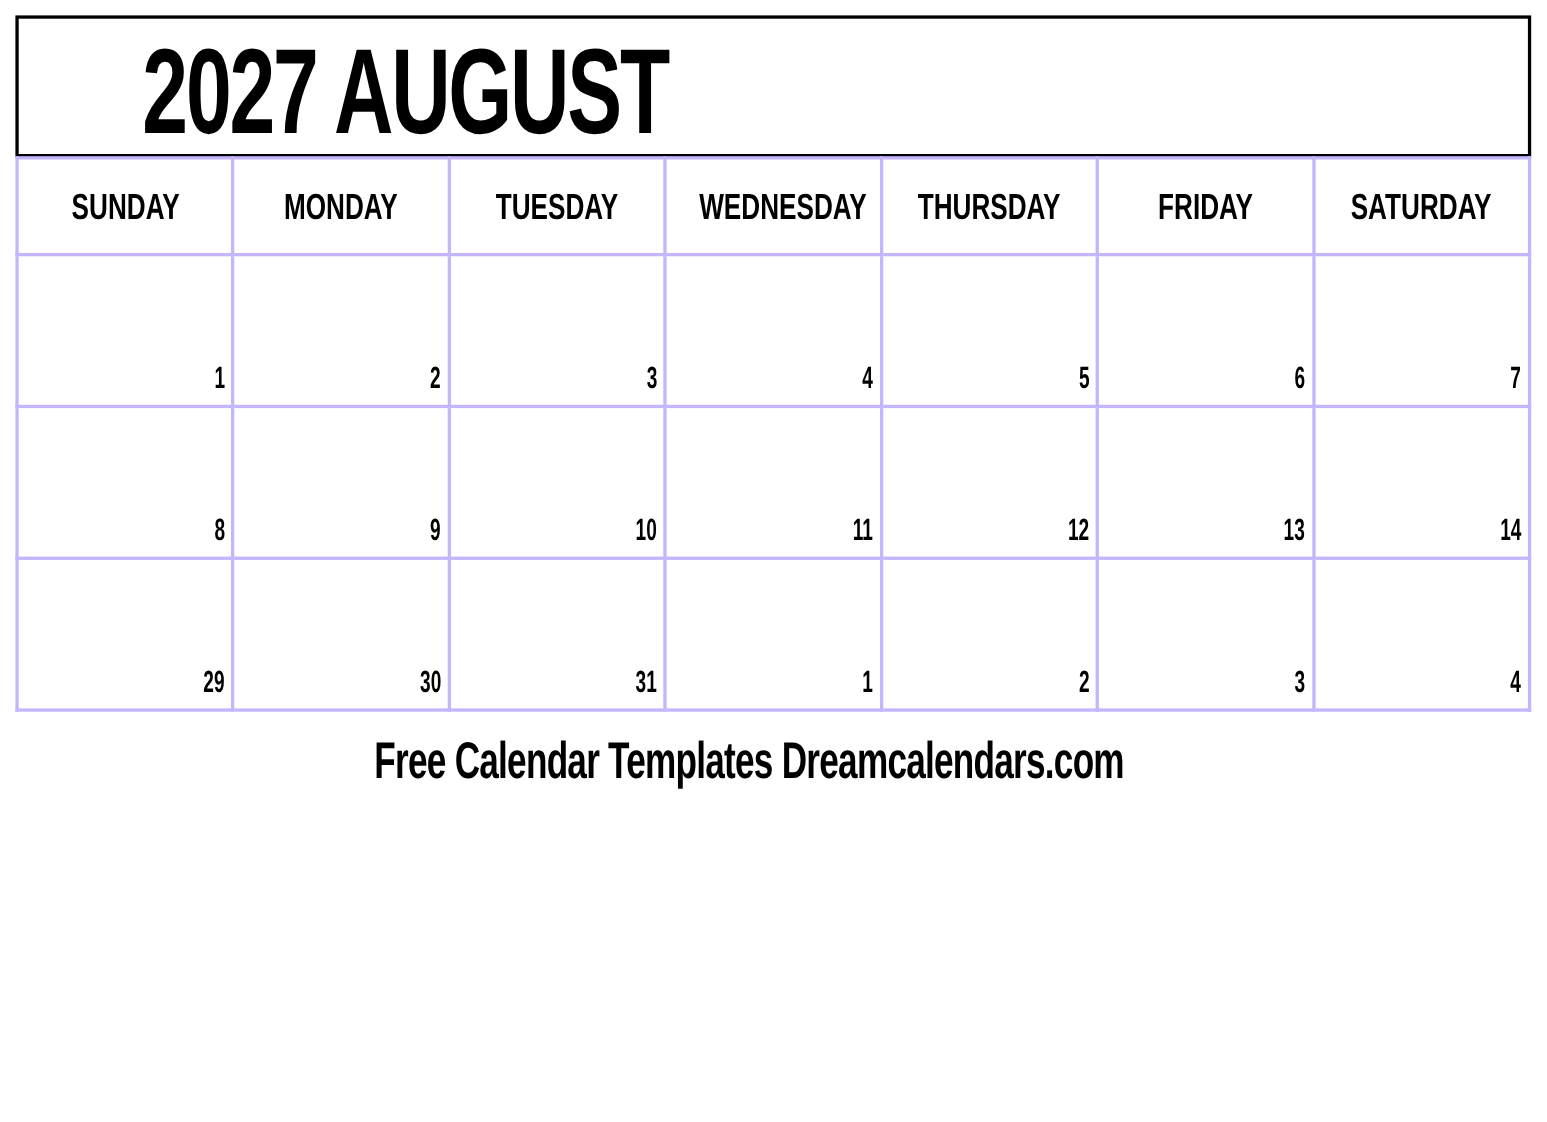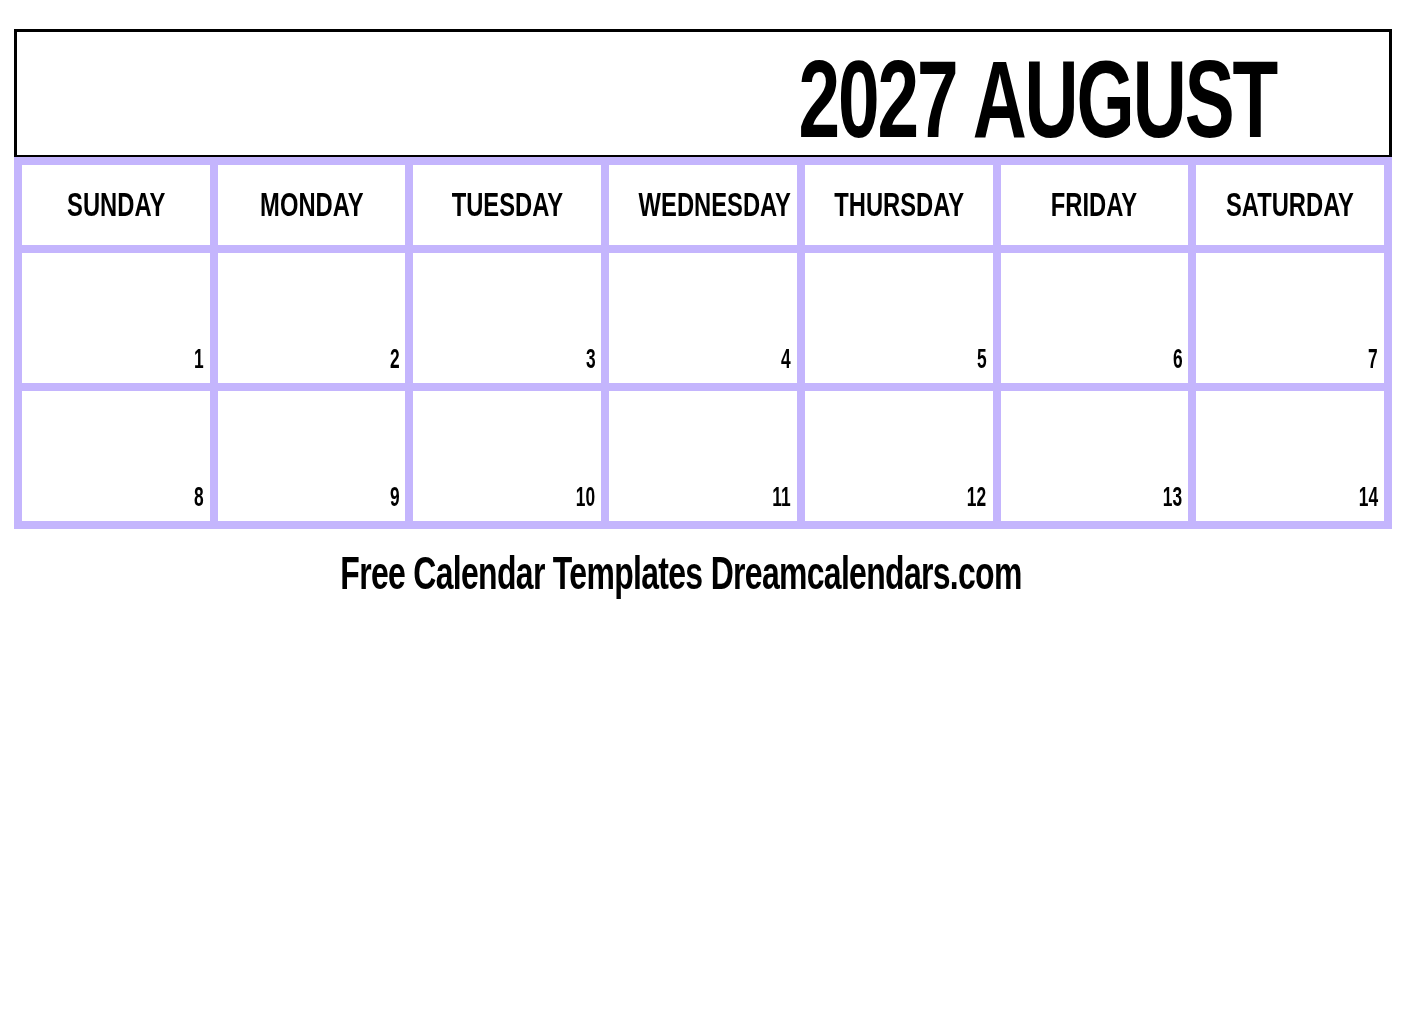--- a/index.html
+++ b/index.html
@@ -17,42 +17,41 @@
     top: 14px;
     left: 14px;
     width: 1378px;
   }
   .title-box {
     box-sizing: border-box;
     border: 3px solid #000000;
     height: 129px;
     display: flex;
     align-items: center;
-    justify-content: flex-end;
+    justify-content: flex-start;
     padding-top: 10px;
-    margin-top: 15px;
   }
   .title-text {
     display: inline-block;
     font-size: 110px;
     line-height: 1;
     font-weight: bold;
     letter-spacing: -3px;
     white-space: nowrap;
     transform: scaleX(0.68);
     transform-origin: center;
   }
   table.cal {
     border-collapse: collapse;
     table-layout: fixed;
     width: 1378px;
     margin-top: -1px;
   }
   table.cal th, table.cal td {
-    border: 8px solid #c4b5fd;
+    border: 3px solid #c4b5fd;
     box-sizing: border-box;
     background: #ffffff;
   }
   table.cal th {
     height: 88px;
     text-align: center;
     vertical-align: middle;
     font-size: 33px;
     font-weight: bold;
     padding: 0;
@@ -129,20 +128,29 @@
       </tr>
       <tr>
         <td><span class="condensed-right">8</span></td>
         <td><span class="condensed-right">9</span></td>
         <td><span class="condensed-right">10</span></td>
         <td><span class="condensed-right">11</span></td>
         <td><span class="condensed-right">12</span></td>
         <td><span class="condensed-right">13</span></td>
         <td><span class="condensed-right">14</span></td>
       </tr>
+      <tr>
+        <td><span class="condensed-right">29</span></td>
+        <td><span class="condensed-right">30</span></td>
+        <td><span class="condensed-right">31</span></td>
+        <td><span class="condensed-right">1</span></td>
+        <td><span class="condensed-right">2</span></td>
+        <td><span class="condensed-right">3</span></td>
+        <td><span class="condensed-right">4</span></td>
+      </tr>
     </tbody>
   </table>
 
   <div class="footer">
     <span class="footer-text">Free Calendar Templates Dreamcalendars.com</span>
   </div>
 
 </div>
 
 </body></html>

